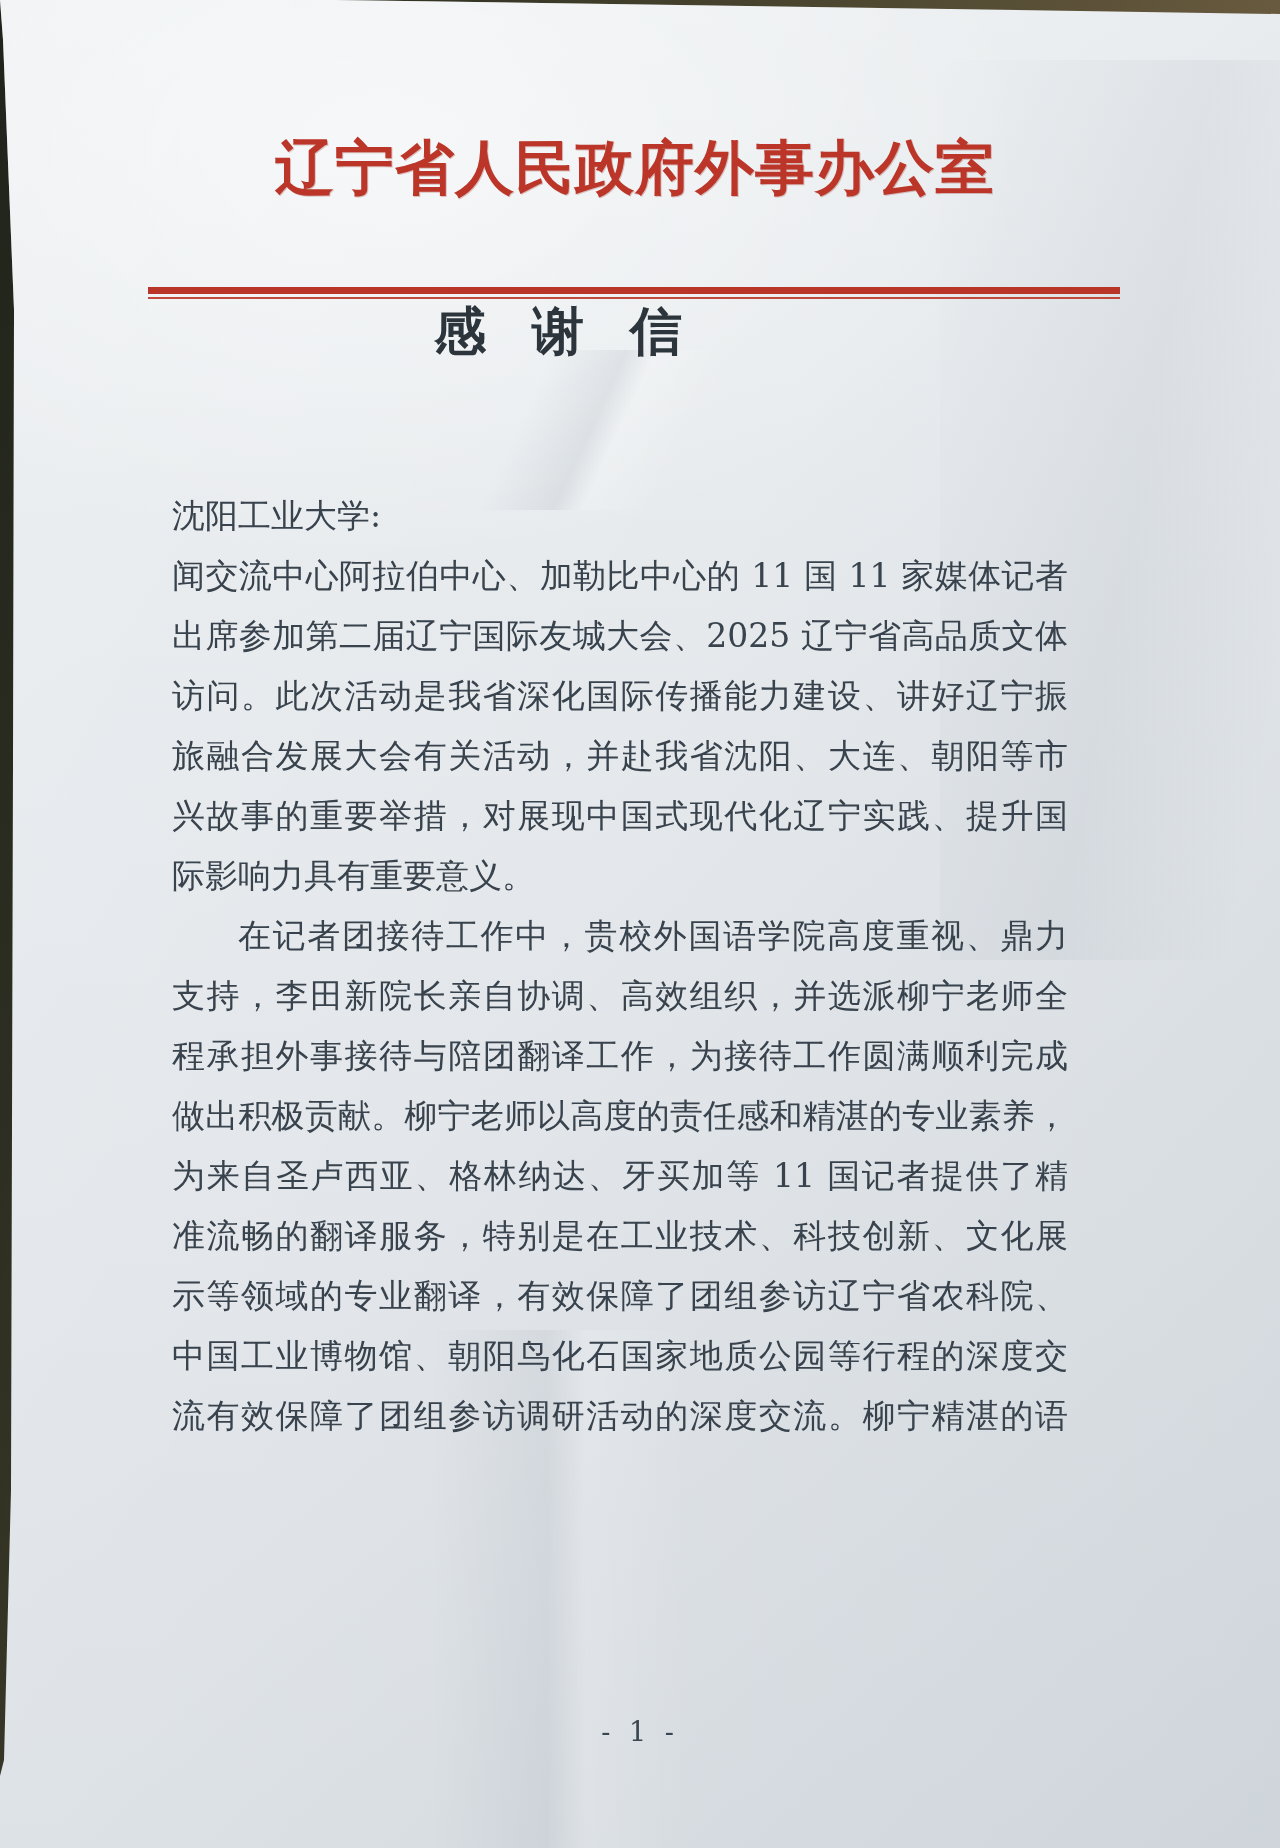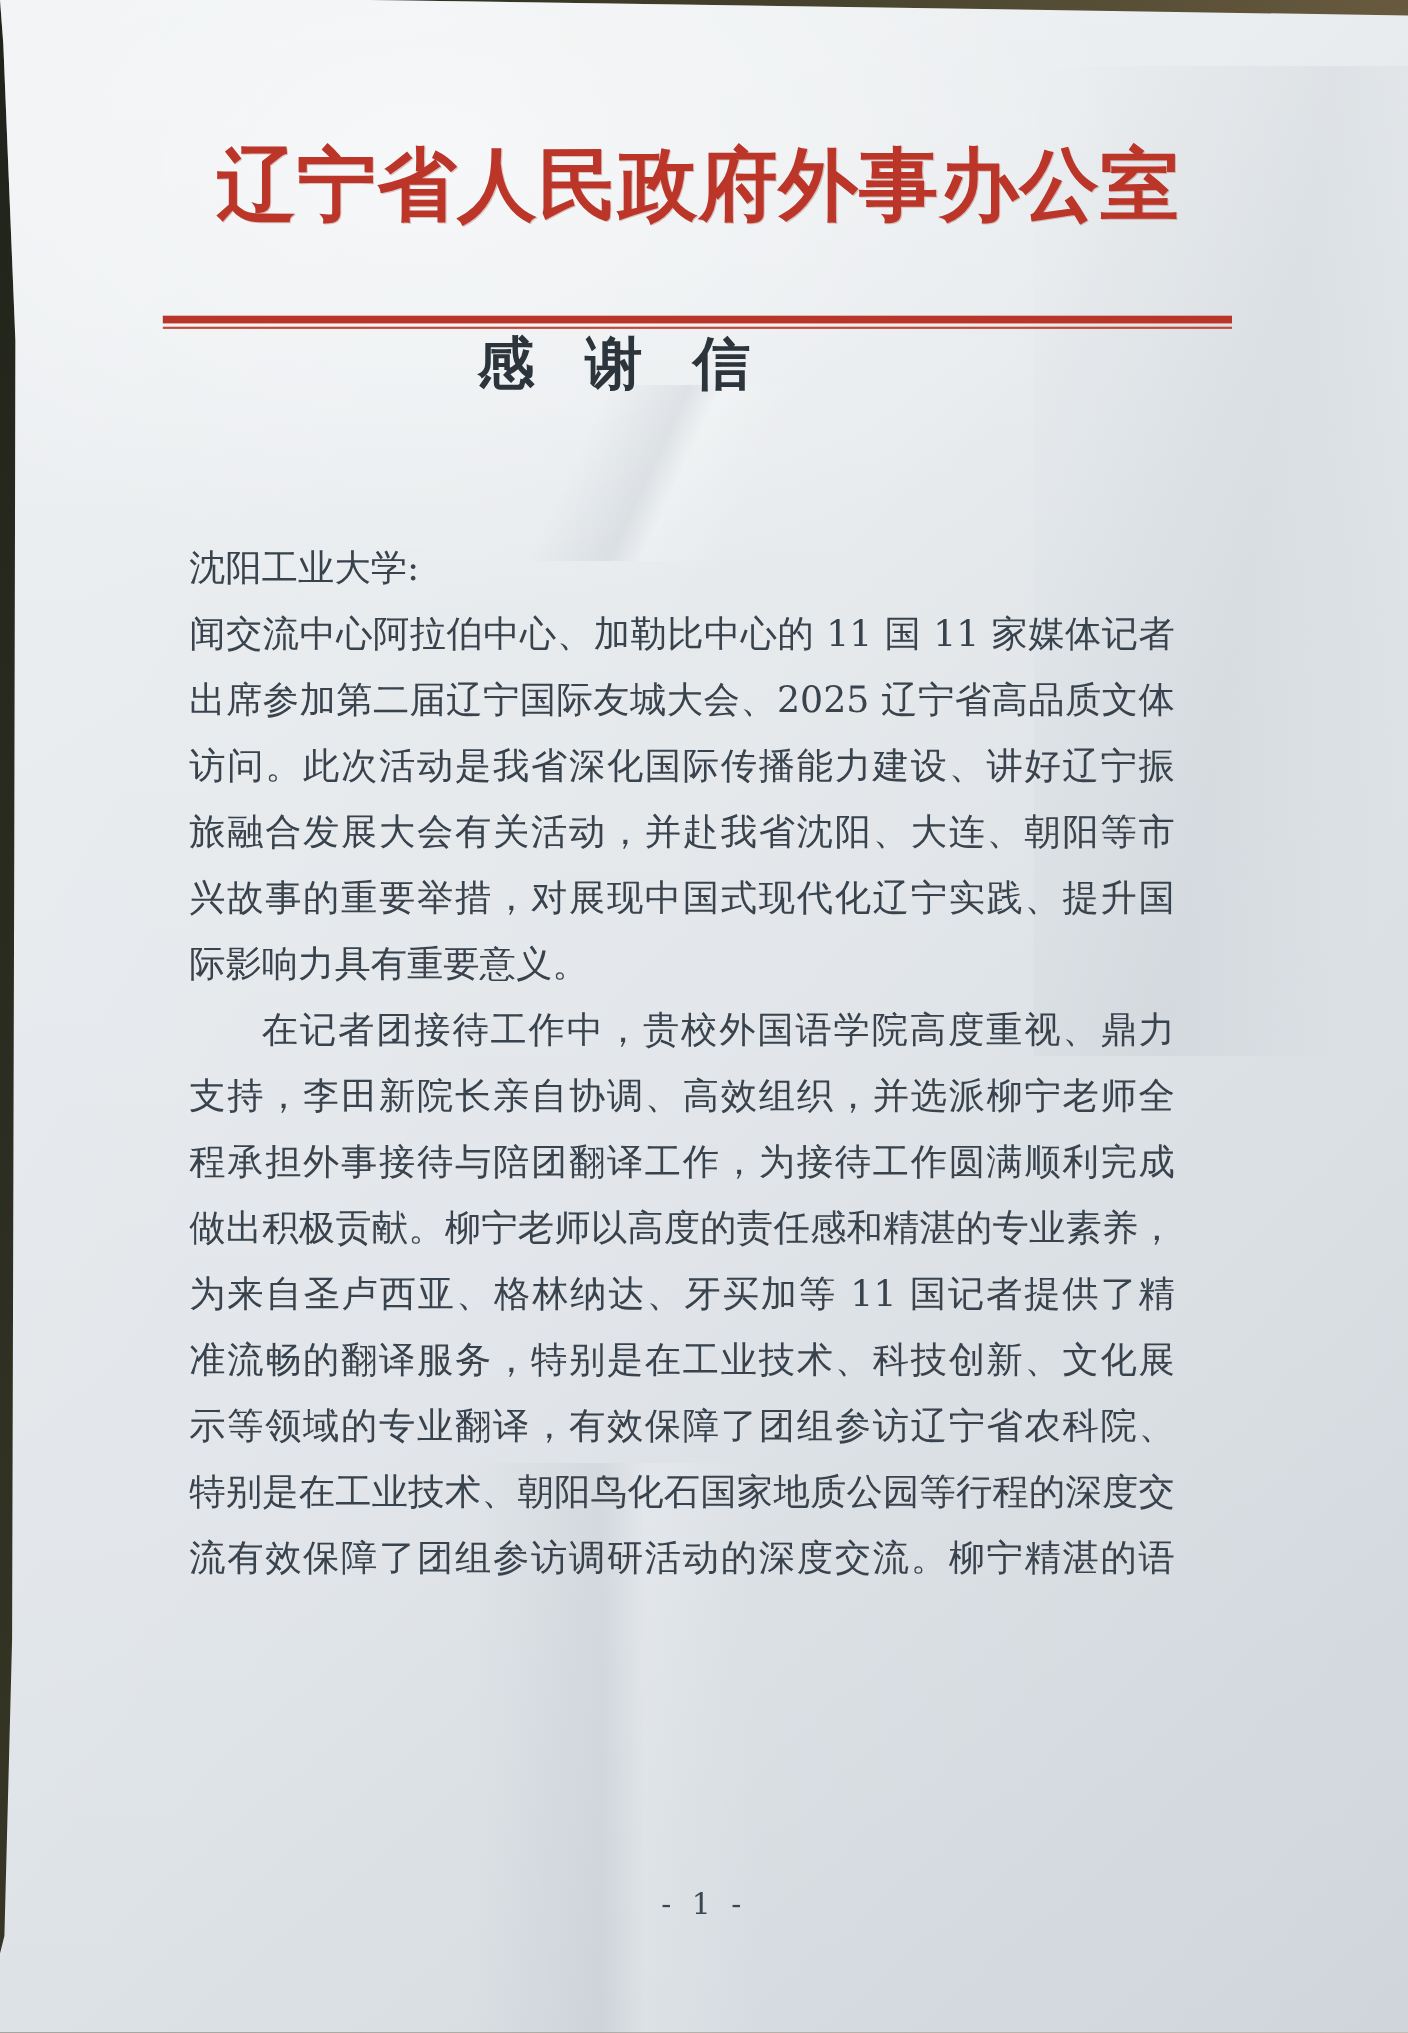--- a/index.html
+++ b/index.html
@@ -31,21 +31,21 @@
     left:430px;top:1330px;width:260px;height:518px;
     background:linear-gradient(to right,rgba(90,105,120,0) 0%,rgba(90,105,120,.08) 45%,rgba(255,255,255,.15) 60%,rgba(90,105,120,0) 100%);
   }
   .crease-right{
     left:940px;top:60px;width:340px;height:900px;
     background:linear-gradient(100deg,rgba(90,105,120,0) 0%,rgba(90,105,120,.07) 55%,rgba(90,105,120,0) 90%);
   }
   
   .letterhead{
     position:absolute;top:116px;left:150px;width:970px;
-    line-height:104px;font-size:72px;font-weight:bold;letter-spacing:1px;
+    line-height:104px;font-size:59px;font-weight:bold;letter-spacing:1px;
     color:#bb3629;text-align:center;white-space:nowrap;
     text-shadow:1px 1px 0 rgba(140,30,20,.25);
   }
   .rule{position:absolute;top:287px;left:148px;width:972px;}
   .rule-thick{height:7px;background:#b93527;}
   .rule-thin{height:2px;margin-top:3px;background:#c14a3c;}
   
   .doc-title{
     position:absolute;top:303px;left:117px;width:896px;
     font-size:52px;font-weight:bold;letter-spacing:14px;
@@ -101,20 +101,20 @@
       </div>
 
       <div class="para">
         <div class="line first">在记者团接待工作中，贵校外国语学院高度重视、鼎力</div>
         <div class="line">支持，李田新院长亲自协调、高效组织，并选派柳宁老师全</div>
         <div class="line">程承担外事接待与陪团翻译工作，为接待工作圆满顺利完成</div>
         <div class="line">做出积极贡献。柳宁老师以高度的责任感和精湛的专业素养，</div>
         <div class="line">为来自圣卢西亚、格林纳达、牙买加等 11 国记者提供了精</div>
         <div class="line">准流畅的翻译服务，特别是在工业技术、科技创新、文化展</div>
         <div class="line">示等领域的专业翻译，有效保障了团组参访辽宁省农科院、</div>
-        <div class="line">特别是在工业技术、朝阳鸟化石国家地质公园等行程的深度交</div>
+        <div class="line">中国工业博物馆、朝阳鸟化石国家地质公园等行程的深度交</div>
         <div class="line">流有效保障了团组参访调研活动的深度交流。柳宁精湛的语</div>
       </div>
     </div>
 
     <div class="page-num">- 1 -</div>
   </div>
 </div>
 
 </body></html>

